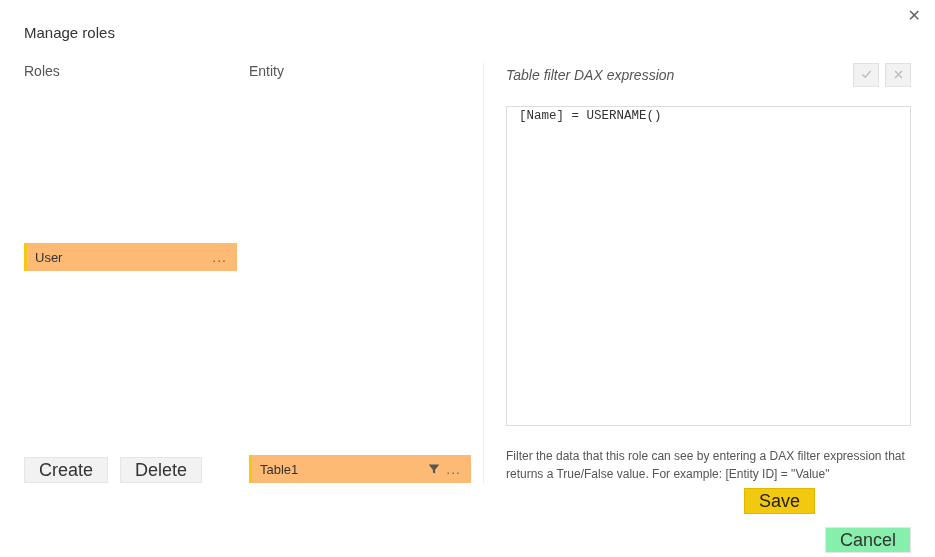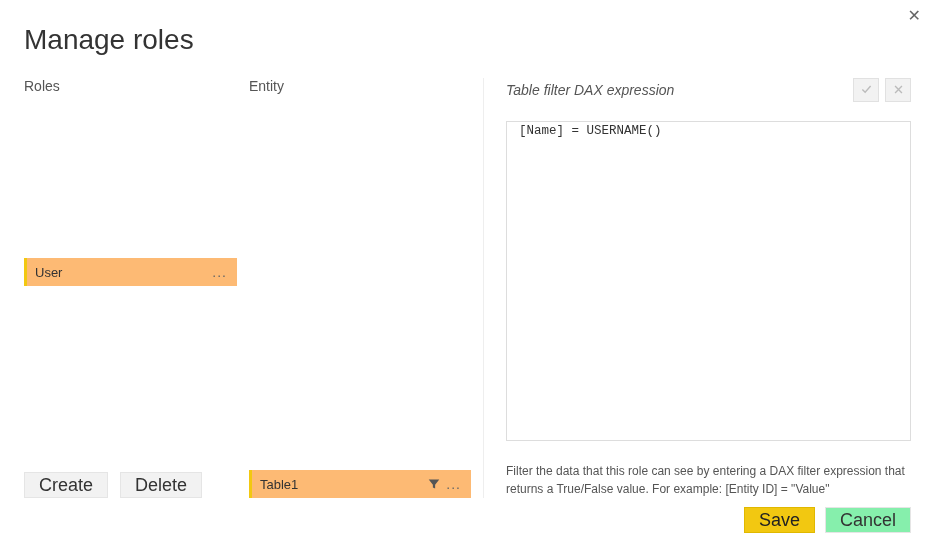--- a/index.html
+++ b/index.html
@@ -17,21 +17,21 @@
     position: absolute;
     top: 8px;
     right: 14px;
     font-size: 16px;
     color: #666;
     cursor: pointer;
     font-family: Arial, sans-serif;
     line-height: 1;
   }
   .dialog-title {
-    font-size: 28px;
+    font-size: 15px;
     font-weight: 300;
     color: #333;
     padding: 24px 0 22px 24px;
   }
   .columns {
     display: flex;
     padding: 0 24px;
     height: 420px;
   }
   .col {
@@ -121,24 +121,23 @@
   }
   .help-text {
     font-size: 12px;
     color: #555;
     margin-top: 10px;
     line-height: 1.5;
   }
   .footer {
     position: absolute;
     right: 24px;
-    bottom: 24px;
+    bottom: 4px;
     display: flex;
     gap: 10px;
-    align-items: flex-end;
   }
   .btn-save {
     background: #f2c811;
     border: 1px solid #e0b800;
     color: #222;
   }
   .btn-cancel {
     background: #86efac;
     border: 1px solid #e5e5e5;
     margin-top: 39px;

